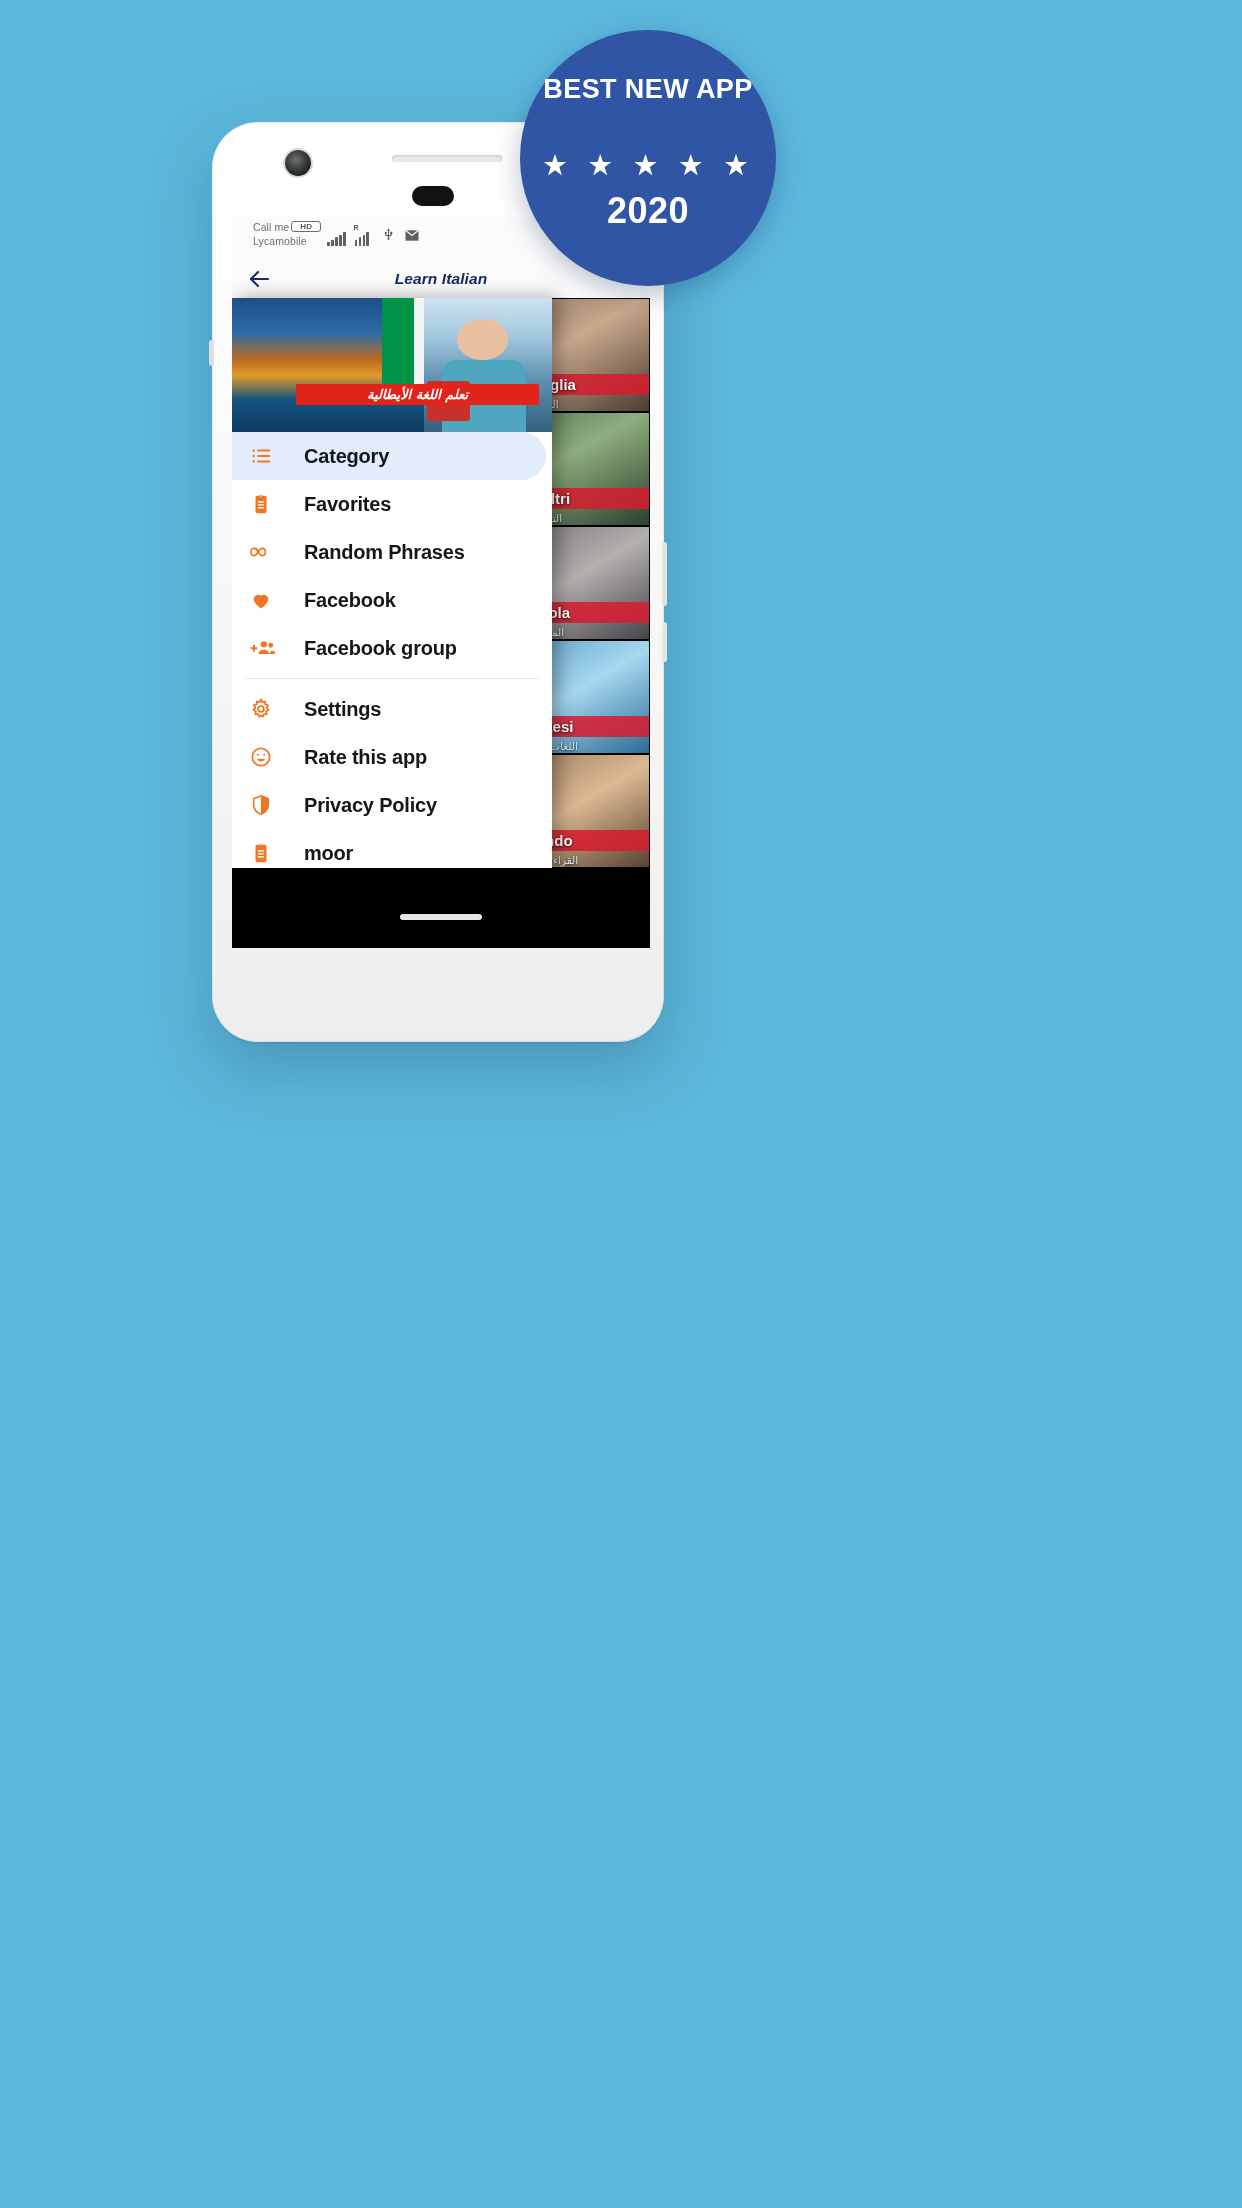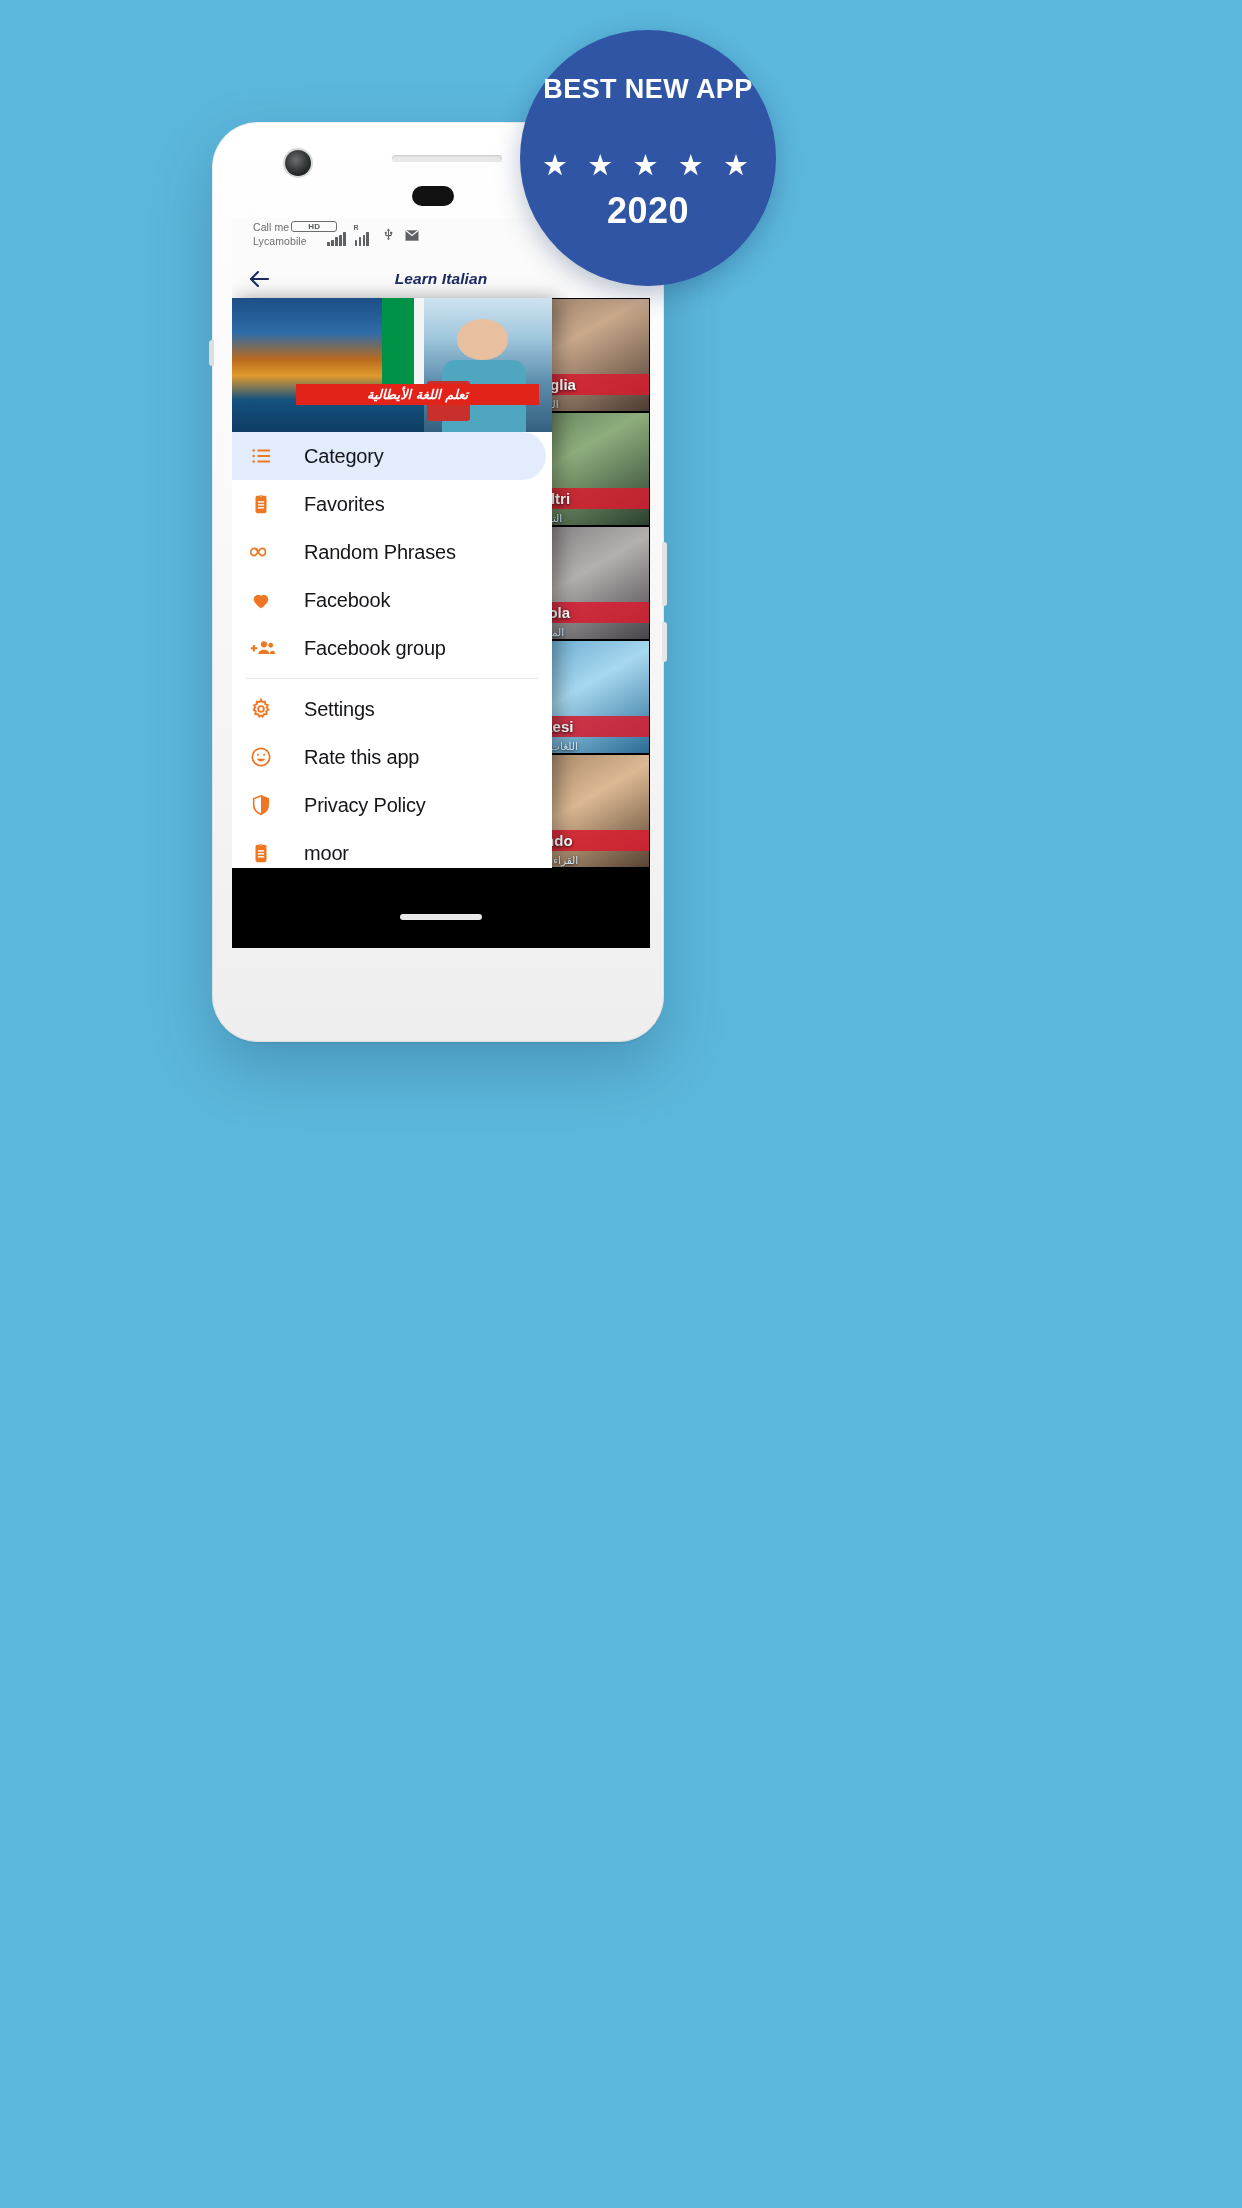--- a/index.html
+++ b/index.html
@@ -56,21 +56,21 @@
   
   .statusbar{
     position:absolute;left:0;top:0;width:100%;height:42px;background:#fbfbfb;
   }
   .carrier{
     position:absolute;left:21px;top:3px;color:#6a6d70;font-size:10.5px;line-height:13.5px;
     letter-spacing:.1px;white-space:nowrap;
   }
   .hdbadge{
     display:inline-block;border:1.6px solid #6a6d70;border-radius:3px;
-    font-size:8px;font-weight:bold;line-height:9px;padding:0 16px;vertical-align:2px;
+    font-size:8px;font-weight:bold;line-height:9px;padding:0 8px;vertical-align:2px;
     margin-left:2px;color:#55585a;
   }
   .sbicons{position:absolute;left:95px;top:9px;display:flex;align-items:flex-end;gap:9px;}
   .bars{display:flex;align-items:flex-end;gap:1.4px;height:15px;}
   .bars i{display:block;width:2.6px;background:#5e6164;border-radius:.5px;}
   .bars i:nth-child(1){height:4px}.bars i:nth-child(2){height:6.5px}
   .bars i:nth-child(3){height:9px}.bars i:nth-child(4){height:11.5px}
   .bars i:nth-child(5){height:14px}
   .roam{position:relative;}
   .roam .r{position:absolute;left:-1px;top:-7px;font-size:7px;color:#5e6164;font-weight:bold;}
@@ -121,20 +121,21 @@
   .arabicband{
     position:absolute;left:20%;right:4%;bottom:20%;background:#e2231a;color:#fff;
     text-align:center;font-size:13px;font-weight:bold;padding:3px 0;direction:rtl;
     font-family:"DejaVu Sans",sans-serif;
   }
 
   .menu{position:absolute;left:0;top:134px;width:100%;bottom:0;}
   .mi{
     position:relative;display:flex;align-items:center;height:48px;padding-left:18px;
     box-sizing:border-box;
+    font-weight:bold;
   }
   .mi.active{
     background:#e3ecfb;border-radius:0 26px 26px 0;margin-right:6px;
   }
   .mi .ic{width:34px;display:flex;align-items:center;justify-content:flex-start;}
   .mi .tx{
     margin-left:20px;font-size:20px;color:#14161a;letter-spacing:-.2px;
     white-space:nowrap;
   }
   .divider{height:1px;background:#e6e6e6;margin:6px 14px 6px 14px;}

